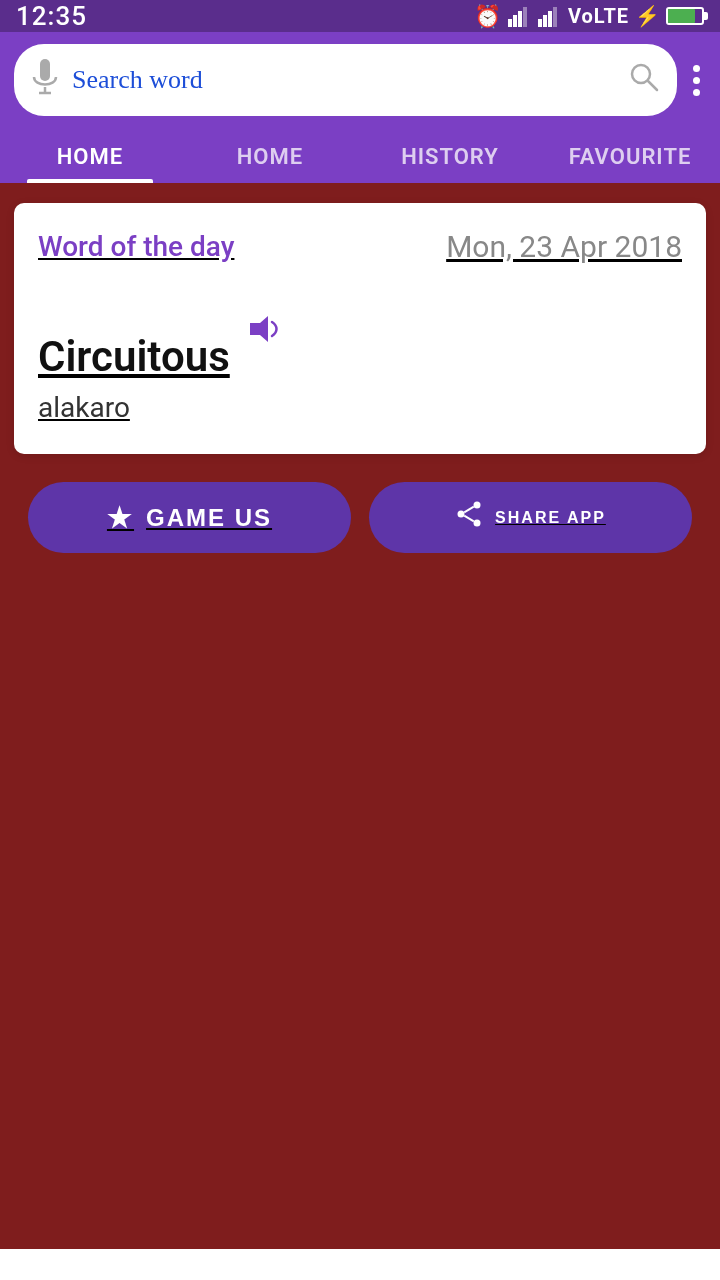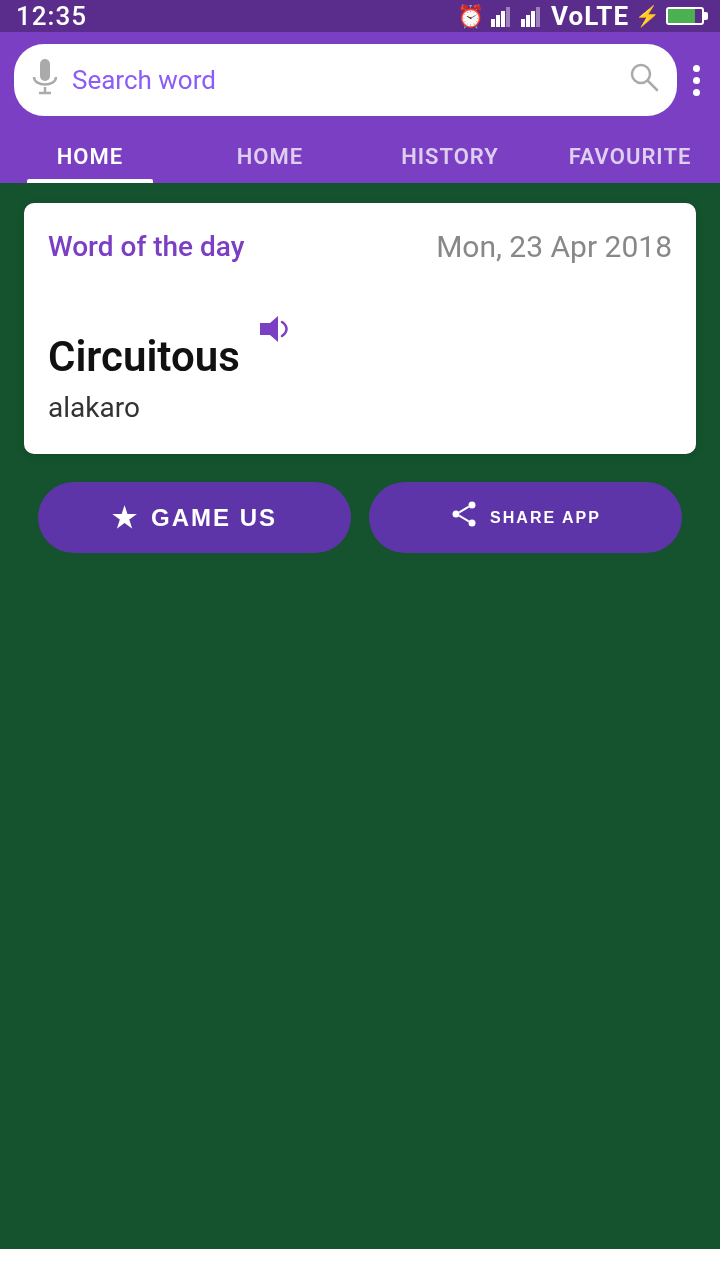--- a/index.html
+++ b/index.html
@@ -27,21 +27,21 @@
       font-weight: 500;
       letter-spacing: 1px;
     }
     .status-icons {
       display: flex;
       align-items: center;
       gap: 6px;
       font-size: 18px;
     }
     .status-icon-text {
-      font-size: 26px;
+      font-size: 20px;
       font-weight: bold;
       letter-spacing: 1px;
     }
     .battery-body {
       width: 38px;
       height: 18px;
       border: 2px solid white;
       border-radius: 3px;
       position: relative;
       display: inline-block;
@@ -82,21 +82,22 @@
       gap: 14px;
       height: 72px;
     }
     .search-mic-icon {
       color: #aaa;
       font-size: 28px;
     }
     .search-input-placeholder {
       flex: 1;
       font-size: 26px;
-      color: #8b5cf6;
+      color: #1d4ed8;
+      font-family: Liberation Serif, serif;
     }
     .search-icon {
       color: #aaa;
       font-size: 28px;
     }
     .more-icon {
       display: flex;
       flex-direction: column;
       gap: 5px;
       cursor: pointer;
@@ -135,23 +136,24 @@
       bottom: 0;
       left: 15%;
       width: 70%;
       height: 4px;
       background: white;
       border-radius: 2px 2px 0 0;
     }
 
     
     .main-content {
-      background: #14532d;
+      background: #7f1d1d;
       min-height: calc(1280px - 48px - 96px - 70px);
-      padding: 20px 24px;
+      padding: 20px 14px;
+      text-decoration: underline;
     }
 
     
     .word-card {
       background: white;
       border-radius: 10px;
       padding: 26px 24px 30px;
       box-shadow: 0 2px 8px rgba(0,0,0,0.12);
       margin-bottom: 28px;
     }

